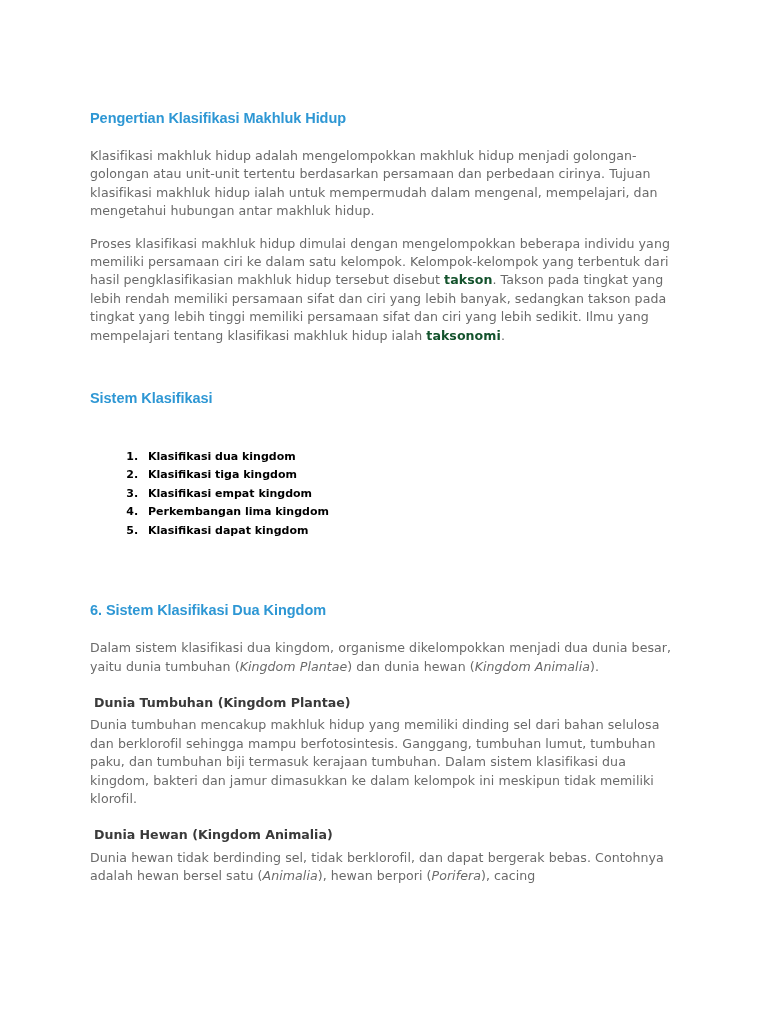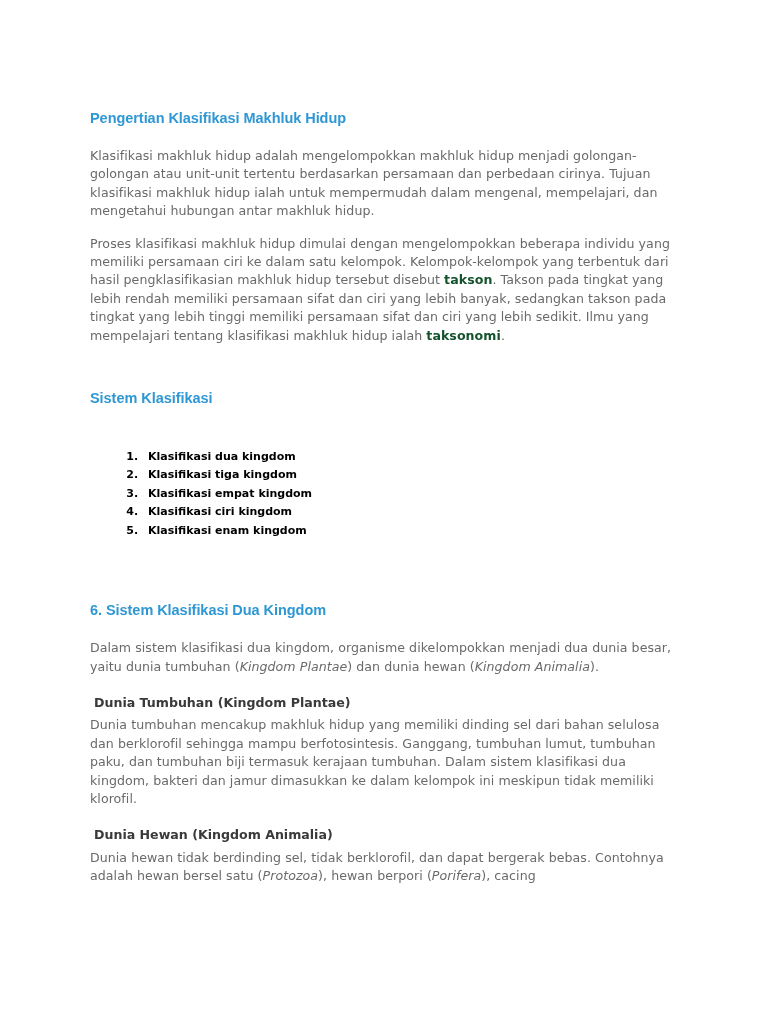--- a/index.html
+++ b/index.html
@@ -112,22 +112,22 @@
 
   <div class="gap-heading-to-text"></div>
 
 
   <div class="gap-before-list"></div>
 
   <ol class="kingdom-list">
     <li>Klasifikasi dua kingdom</li>
     <li>Klasifikasi tiga kingdom</li>
     <li>Klasifikasi empat kingdom</li>
-    <li>Klasifikasi ciri kingdom</li>
-    <li>Klasifikasi enam kingdom</li>
+    <li>Perkembangan lima kingdom</li>
+    <li>Klasifikasi dapat kingdom</li>
   </ol>
 
   <div class="gap-after-list"></div>
 
 
   <div class="gap-section-md"></div>
 
   <h2 class="section-heading">6. Sistem Klasifikasi Dua Kingdom</h2>
 
   <div class="gap-heading-to-text"></div>
@@ -137,15 +137,15 @@
   <div class="gap-sub"></div>
 
   <p class="sub-heading">Dunia Tumbuhan (Kingdom Plantae)</p>
 
   <p class="body-text"><span>Dunia tumbuhan mencakup makhluk hidup yang memiliki dinding sel dari bahan selulosa dan berklorofil sehingga mampu berfotosintesis. Ganggang, tumbuhan lumut, tumbuhan paku, dan tumbuhan biji termasuk kerajaan tumbuhan. Dalam sistem klasifikasi dua kingdom, bakteri dan jamur dimasukkan ke dalam kelompok ini meskipun tidak memiliki klorofil.</span></p>
 
   <div class="gap-sub"></div>
 
   <p class="sub-heading">Dunia Hewan (Kingdom Animalia)</p>
 
-  <p class="body-text"><span>Dunia hewan tidak berdinding sel, tidak berklorofil, dan dapat bergerak bebas. Contohnya adalah hewan bersel satu (</span><i>Protozoa</i><span>), hewan berpori (</span><i>Porifera</i><span>), cacing</span></p>
+  <p class="body-text"><span>Dunia hewan tidak berdinding sel, tidak berklorofil, dan dapat bergerak bebas. Contohnya adalah hewan bersel satu (</span><i>Animalia</i><span>), hewan berpori (</span><i>Porifera</i><span>), cacing</span></p>
 
 </div>
 
 </body></html>

